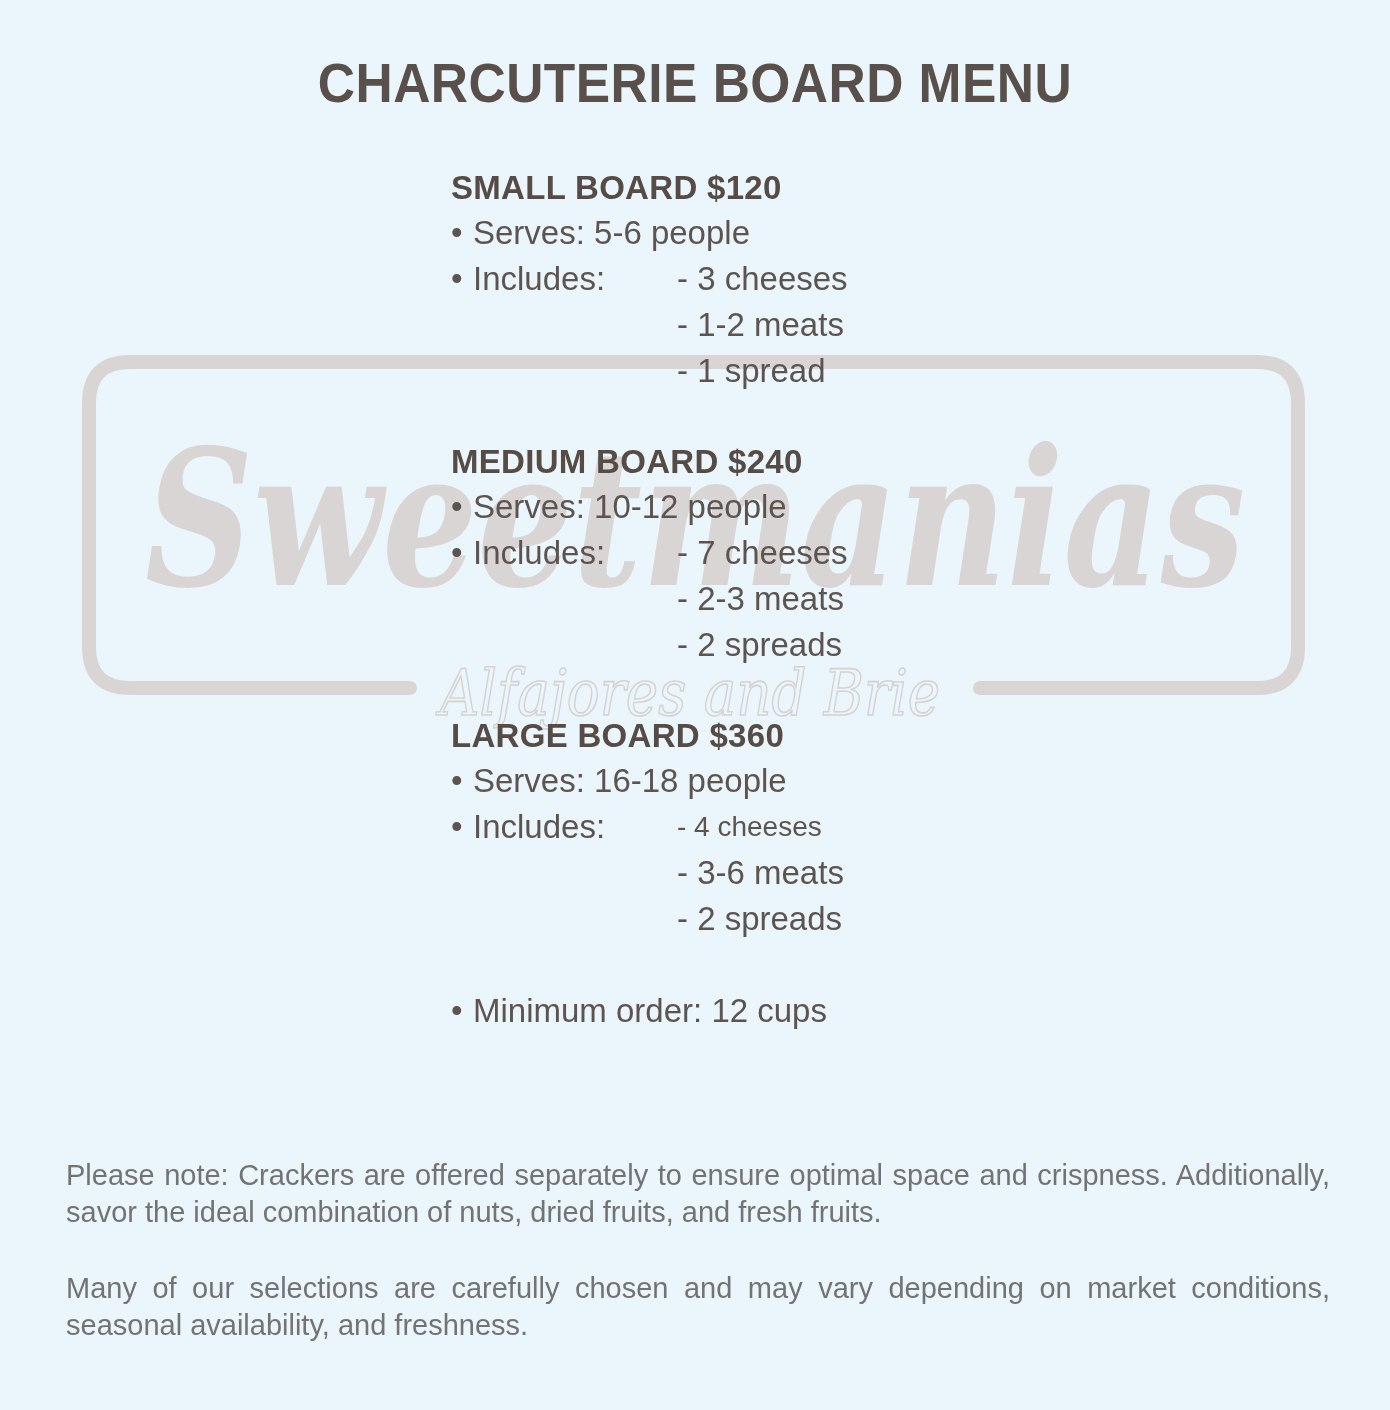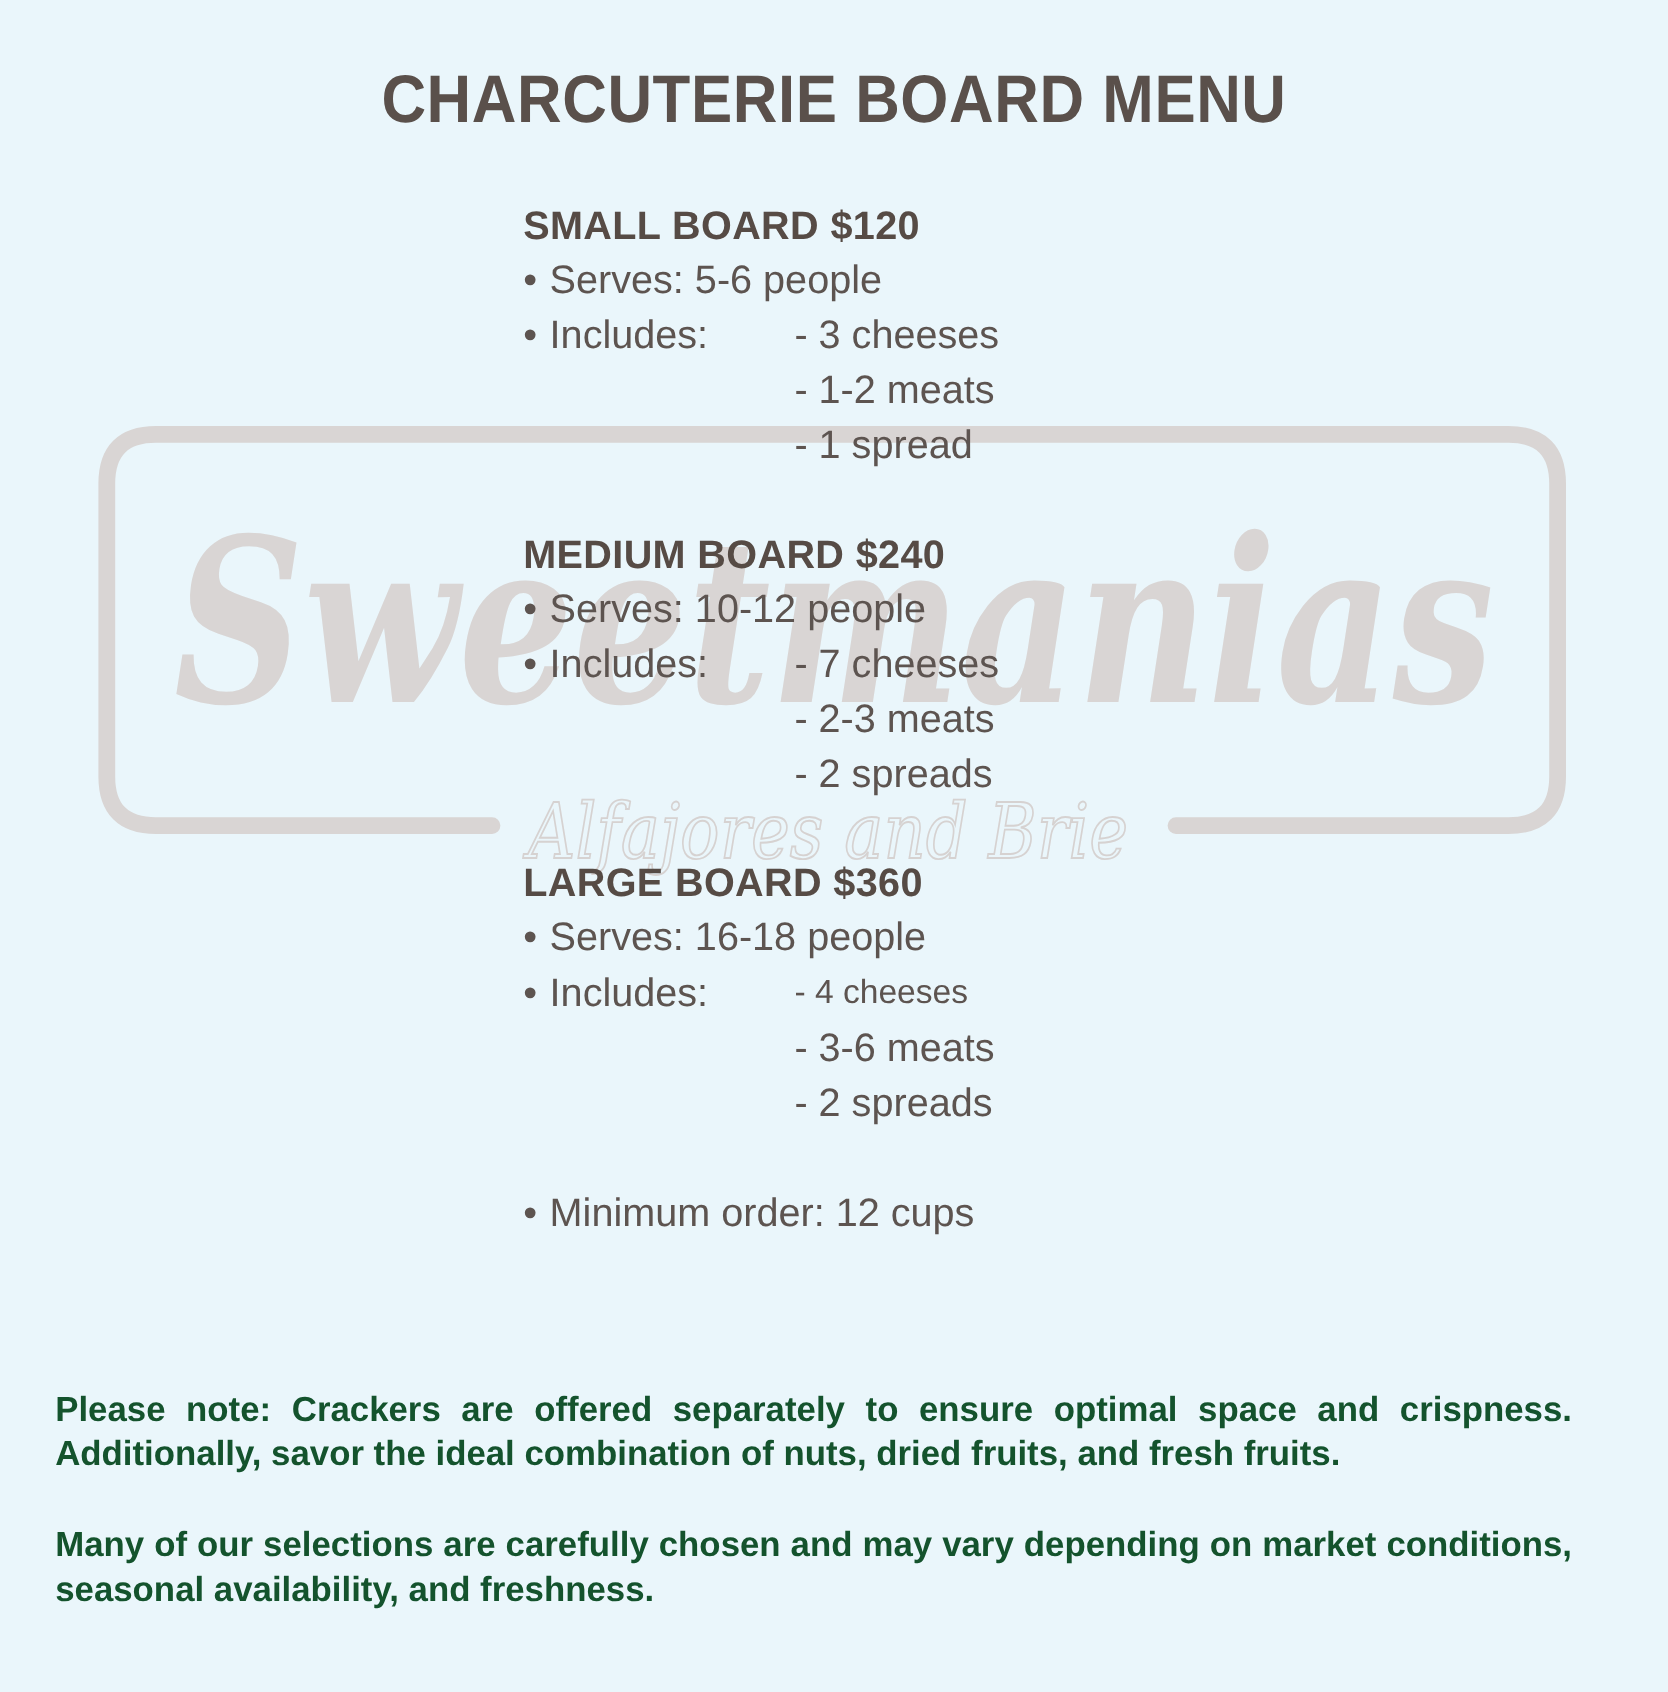--- a/index.html
+++ b/index.html
@@ -13,36 +13,36 @@
   }
   .watermark { position: absolute; left: 0; top: 0; width: 1390px; height: 1410px; pointer-events: none; }
   .title {
     position: absolute; left: 0; top: 50px; width: 1390px;
     text-align: center;
     font-size: 56px; font-weight: bold; letter-spacing: 0.5px;
     color: #5a504b;
     font-family: "Liberation Sans", "DejaVu Sans", sans-serif;
     transform: scaleX(0.92);
   }
-  .menu { position: absolute; left: 436px; top: 166px; width: 700px; }
+  .menu { position: absolute; left: 451px; top: 166px; width: 700px; }
   .section { margin-bottom: 46px; }
   .heading {
     font-size: 33px; font-weight: bold; line-height: 44px; color: #564b45;
     letter-spacing: 0.3px;
   }
   .line { font-size: 33px; line-height: 46px; color: #5d5450; display: flex; }
   .bullet { width: 22px; display: inline-block; }
   .lbl { display: inline-block; width: 204px; }
   .items { display: inline-block; }
   .items div { height: 46px; }
   .small-item { font-size: 28px; }
   .note {
-    position: absolute; left: 46px; width: 1264px;
-    font-size: 29px; line-height: 37px; color: #14532d;
-    text-align: justify; text-align-last: left; font-weight: bold;
+    position: absolute; left: 66px; width: 1264px;
+    font-size: 29px; line-height: 37px; color: #737373;
+    text-align: justify; text-align-last: left;
   }
 </style>
 </head>
 <body>
 
 <svg class="watermark" viewBox="0 0 1390 1410" xmlns="http://www.w3.org/2000/svg">
   <path d="M410 688 L130 688 Q89 688 89 647 L89 403 Q89 362 130 362 L1257 362 Q1298 362 1298 403 L1298 647 Q1298 688 1257 688 L980 688" fill="none" stroke="#d9d5d4" stroke-width="14" stroke-linecap="round"></path>
   <text x="695" y="585" text-anchor="middle" font-family="DejaVu Serif, serif" font-style="italic" font-weight="bold" font-size="190" fill="#d9d5d4" textLength="1100" lengthAdjust="spacingAndGlyphs">Sweetmanias</text>
   <text x="690" y="715" text-anchor="middle" font-family="DejaVu Serif, serif" font-style="italic" font-size="64" fill="none" stroke="#d6d2d1" stroke-width="1.6" textLength="500" lengthAdjust="spacingAndGlyphs">Alfajores and Brie</text>
 </svg>

